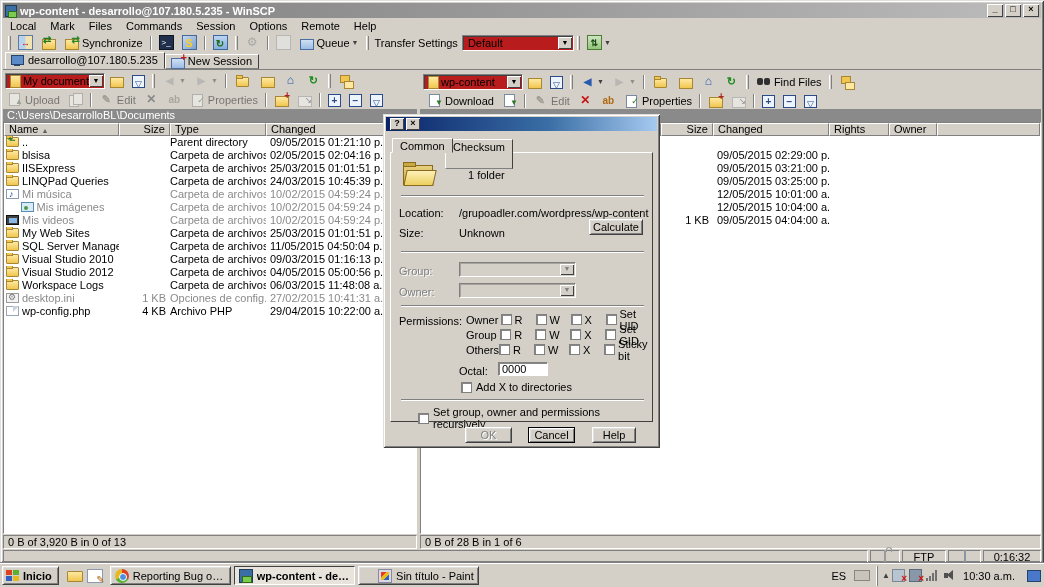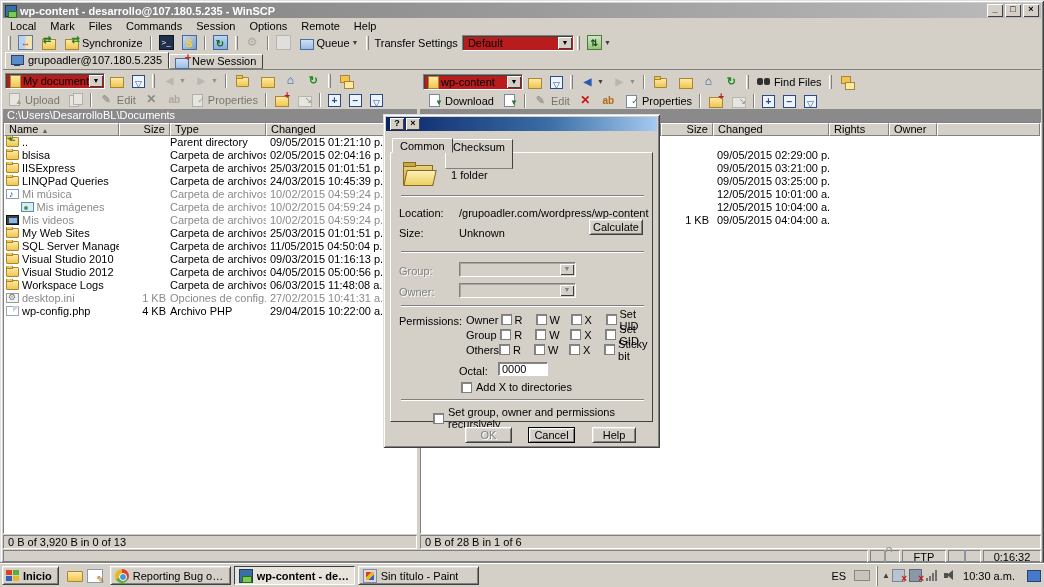--- a/index.html
+++ b/index.html
@@ -265,21 +265,21 @@
       <span class="grip"></span>
       <span class="tbtn">
           <span class="icon ic-transfer">⇅</span>
           <span class="ddarrow">▼</span>
         </span>
     </div>
 
     <div id="tabsrow" class="abs">
       <span class="stab">
         <span class="icon ic-monitor"></span>
-        <span style="margin-left:3px;">grupoadler@107.180.5.235</span>
+        <span style="margin-left:3px;">desarrollo@107.180.5.235</span>
       </span>
       <span class="stab inactive">
         <span class="icon ic-folderplus"></span>
         <span style="margin-left:3px;">New Session</span>
       </span>
     </div>
 
     <div id="panelbar1" class="abs prow">
       <span class="combo" style="width:100px; margin-left:2px;">
         <span class="icon ic-drive-doc" style="width:12px;"></span>
@@ -672,21 +672,21 @@
     </div>
 
     <span class="dtab" style="left:9px; top:24px; z-index:4;">Common</span>
     <span class="dtab inactive" style="left:62px;">Checksum</span>
 
     <div id="dpane" class="abs">
       <span class="dfoldericon">
           <span class="back"></span>
           <span class="front"></span>
         </span>
-      <span class="dlabel" style="left:60px; top:16px;">1 folder</span>
+      <span class="dlabel" style="left:77px; top:16px;">1 folder</span>
 
       <span class="dsep groove" style="top:42px;"></span>
 
       <span class="dlabel" style="left:8px; top:54px;">Location:</span>
       <span class="dlabel" style="left:68px; top:54px;">/grupoadler.com/wordpress/wp-content</span>
 
       <span class="dlabel" style="left:8px; top:74px;">Size:</span>
       <span class="dlabel" style="left:68px; top:74px;">Unknown</span>
       <span class="dbtn" style="left:198px; top:66px; width:54px;">Calculate</span>
 
@@ -771,21 +771,21 @@
       <span class="dlabel" style="left:68px; top:212px;">Octal:</span>
       <span id="octal" style="left:107px; top:209px;">0000</span>
 
       <span class="cbrow" style="left:70px; top:228px;">
         <span class="cb"></span>
         <span class="bitlbl">Add X to directories</span>
       </span>
 
       <span class="dsep groove" style="top:246px;"></span>
 
-      <span class="cbrow" style="left:19px; top:253px;padding-left:23px;">
+      <span class="cbrow" style="left:4px; top:253px;padding-left:23px;">
         <span class="cb"></span>
         <span class="bitlbl">Set group, owner and permissions recursively</span>
       </span>
     </div>
 
     <span class="dbtn disabled" style="left:82px; top:313px; width:47px;">OK</span>
     <span class="dbtn focus" style="left:145px; top:313px; width:47px;">Cancel</span>
     <span class="dbtn" style="left:209px; top:313px; width:44px;">Help</span>
   </div>
 
@@ -806,21 +806,21 @@
     <span style="display:flex;">
 
     <span class="task" style="width:121px;">
           <span class="tic chrome"></span>
           <span class="tlbl">Reporting Bug or Asking ...</span>
         </span>
         <span class="task active" style="width:121px;">
           <span class="tic winscp"></span>
           <span class="tlbl">wp-content - desarrol...</span>
         </span>
-        <span class="task" style="width:121px;">
+        <span class="task" style="width:121px;justify-content:flex-end;">
           <span class="tic paint"></span>
           <span class="tlbl">Sin título - Paint</span>
         </span>
       </span>
     <span id="tray">
       <span class="esbox">ES</span>
       <span class="kbic"></span>
       <span class="trayzone">
         <span style="font-size:8px; color:#404040;">▲</span>
         <span class="trayic box1">

